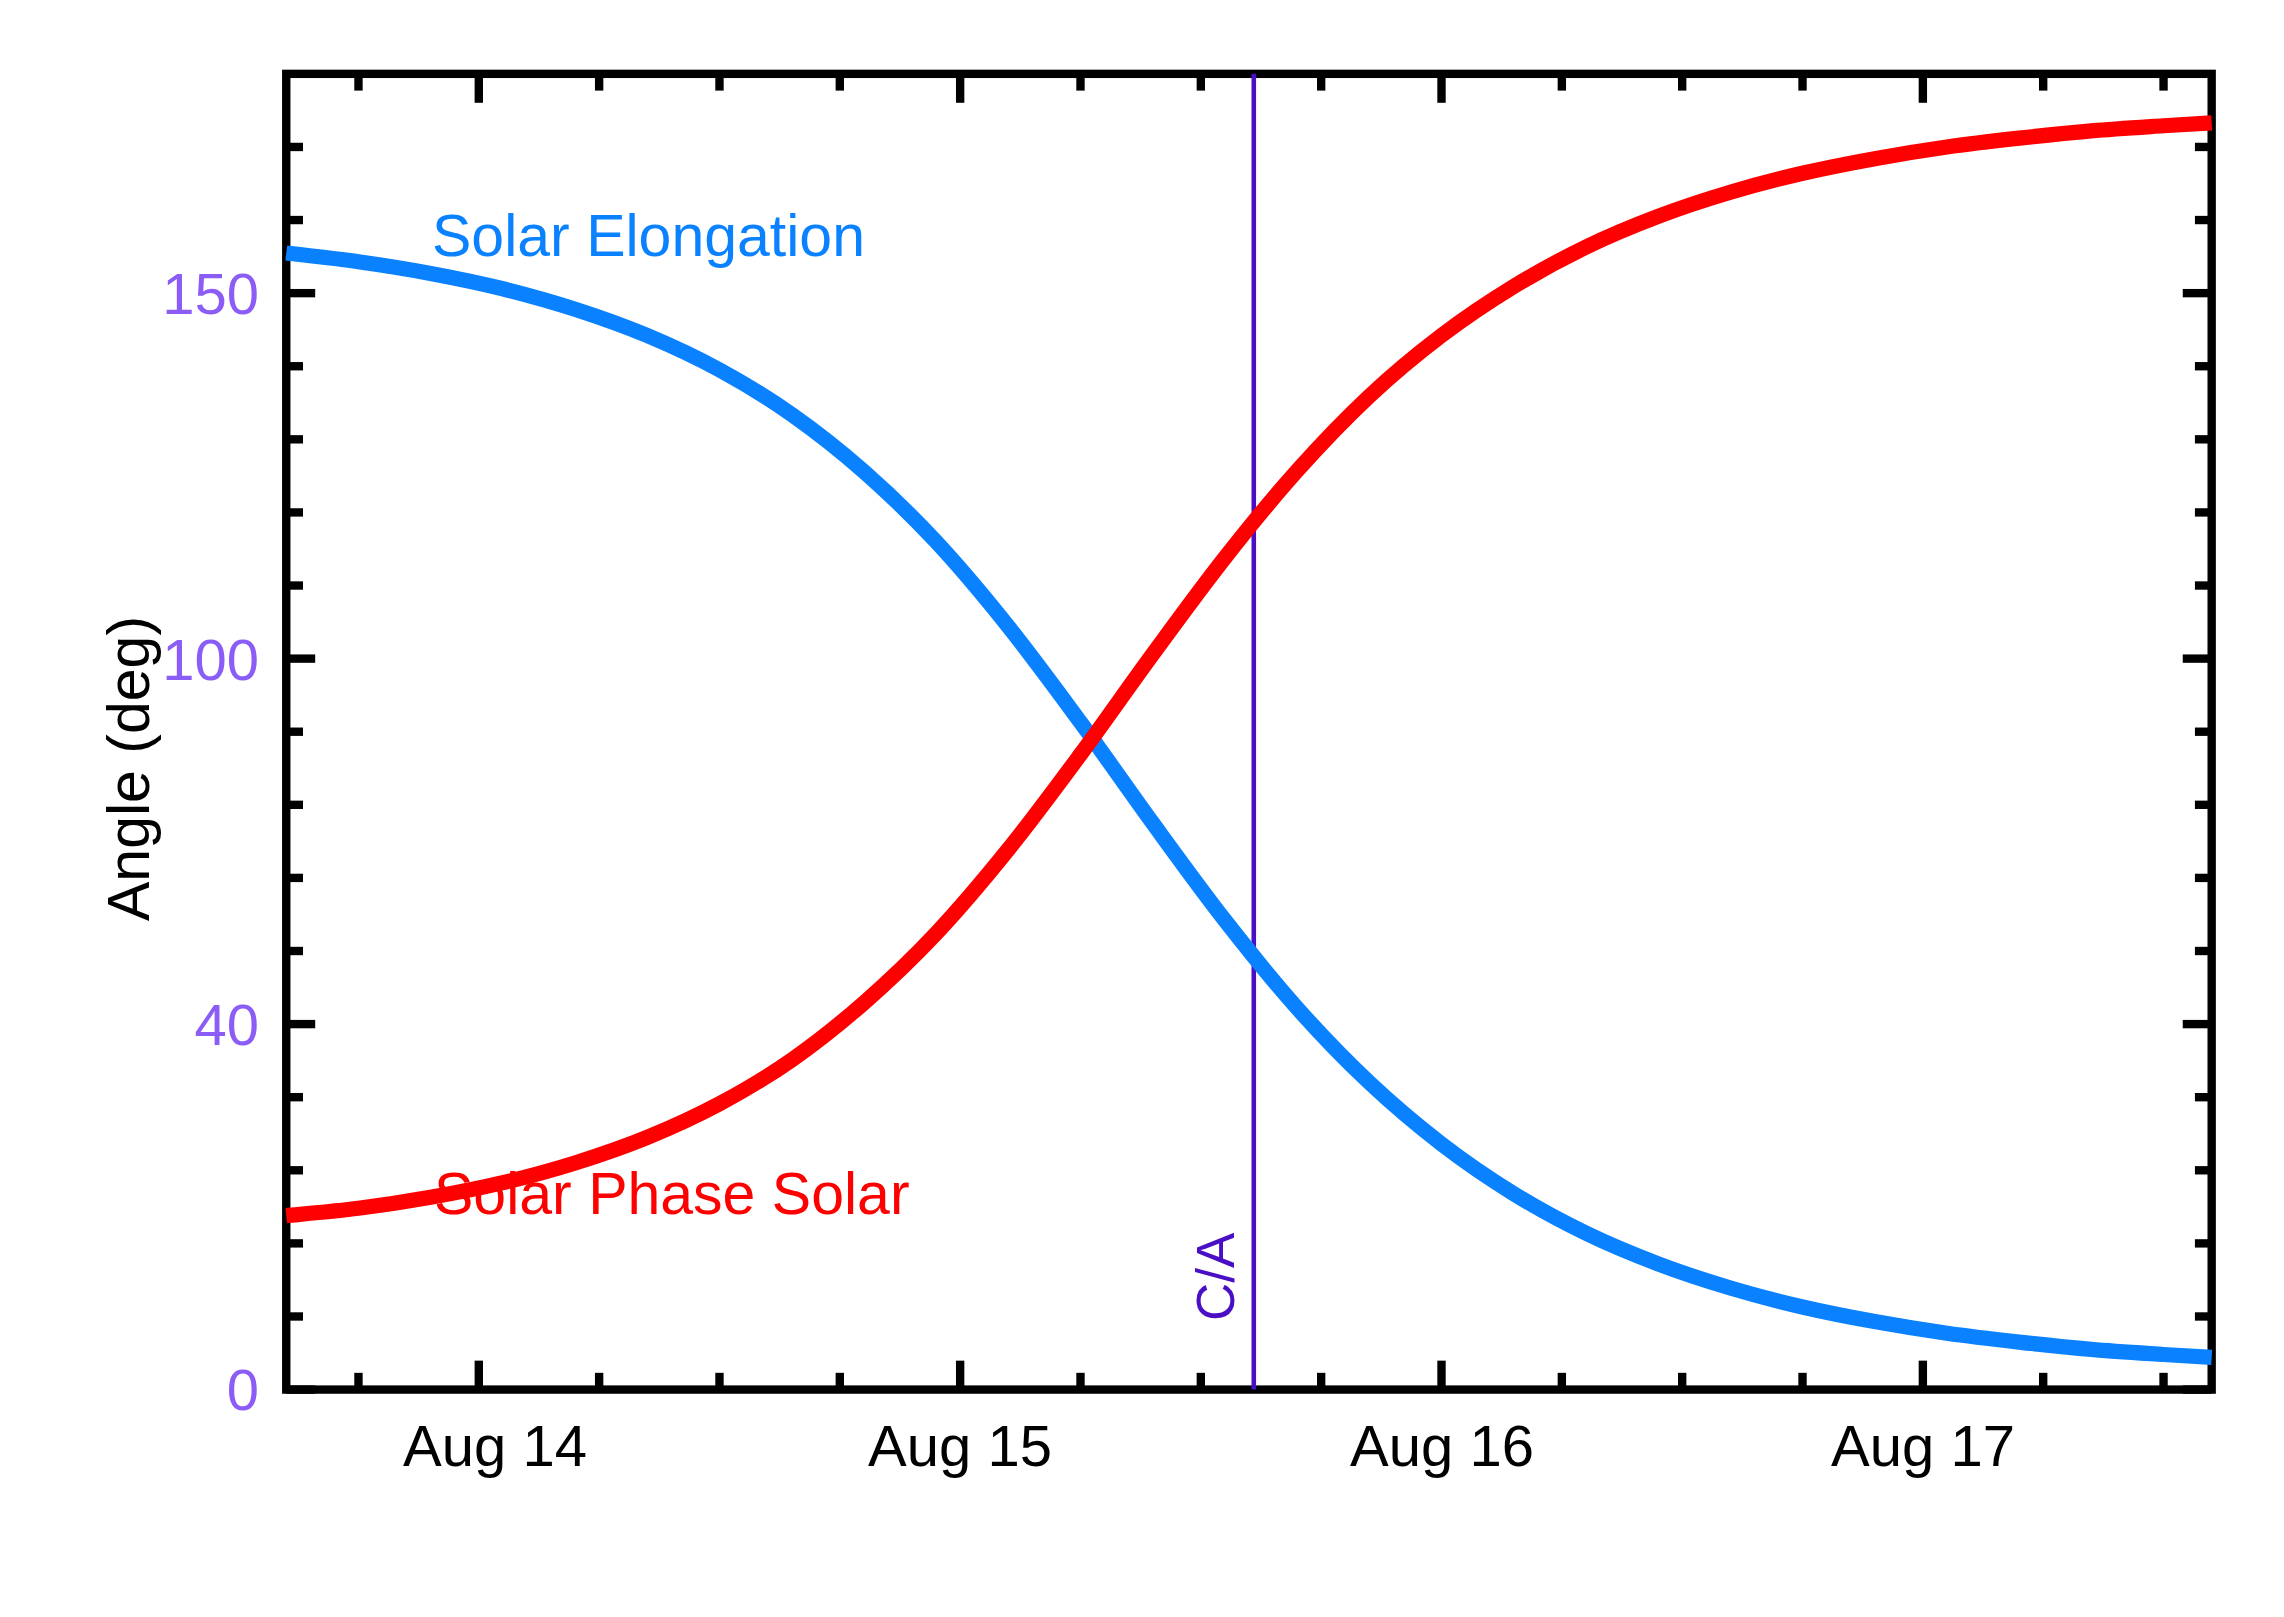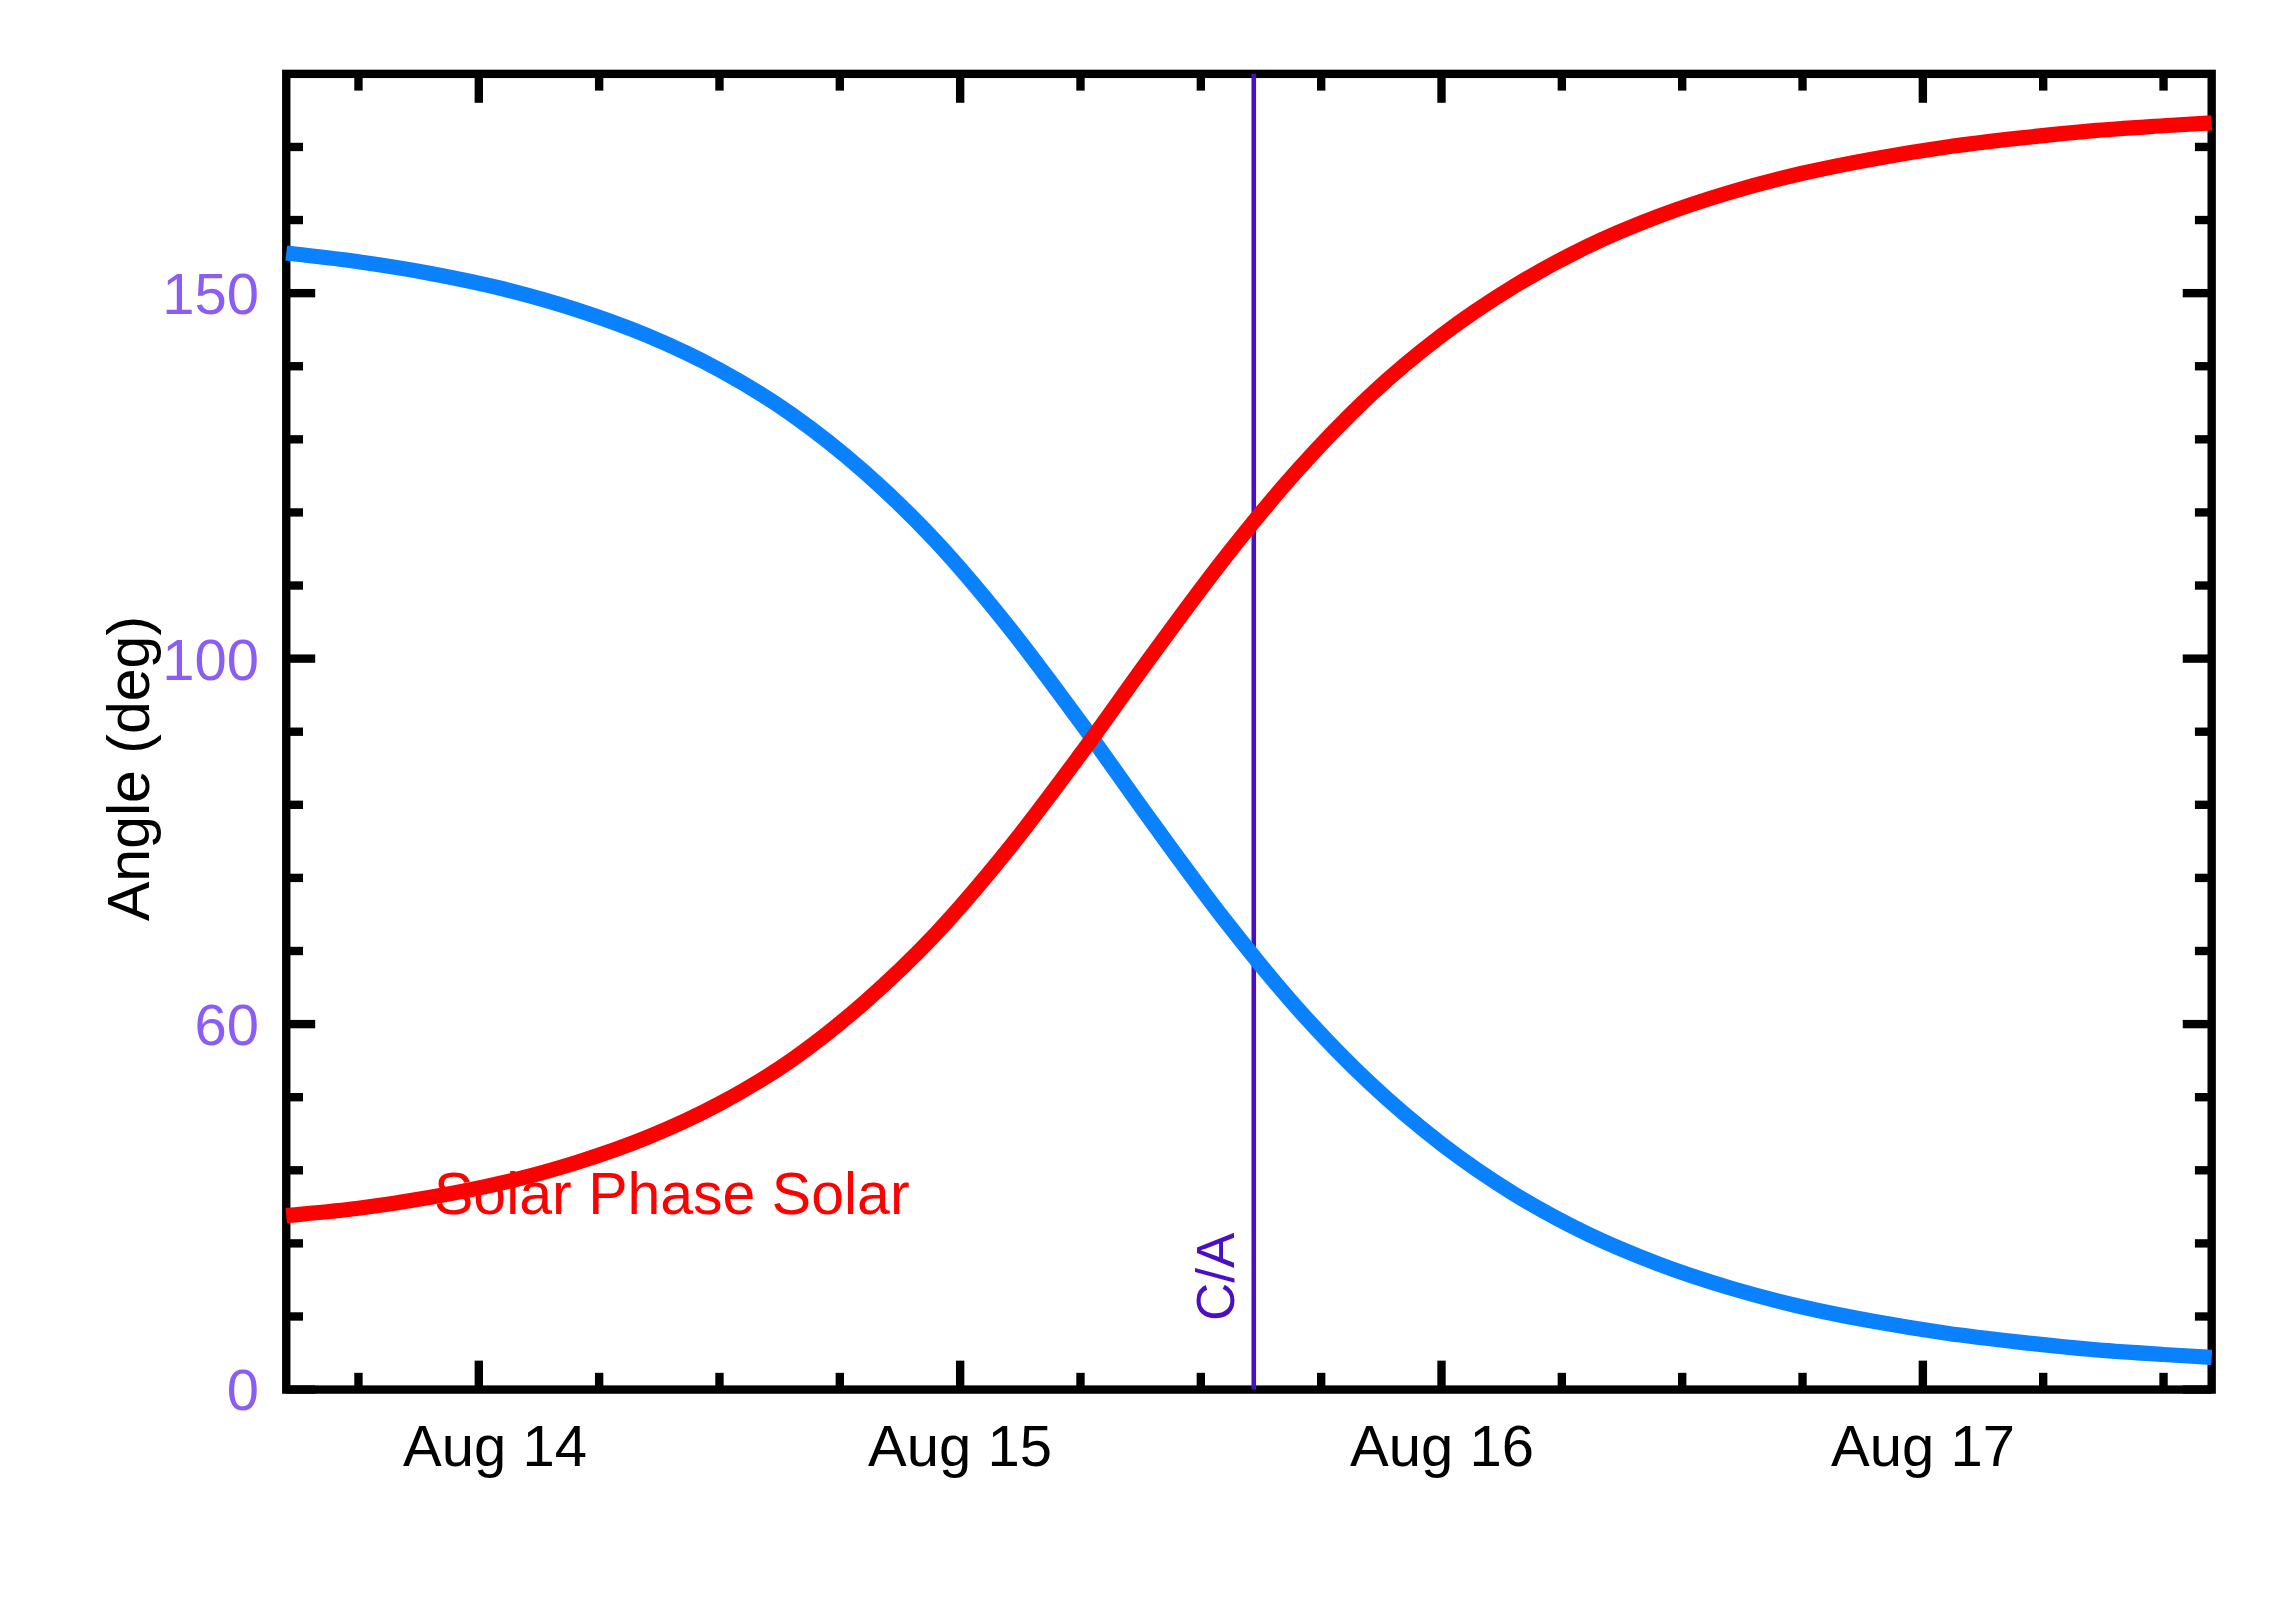--- a/index.html
+++ b/index.html
@@ -180,24 +180,25 @@
 
 
   <div id="xticklabels">
       <div class="tick-label-x" style="left: 479px; margin-left: 16px;">Aug 14</div>
       <div class="tick-label-x" style="left: 960px;">Aug 15</div>
       <div class="tick-label-x" style="left: 1442px;">Aug 16</div>
       <div class="tick-label-x" style="left: 1923px;">Aug 17</div>
     </div>
   <div id="yticklabels">
       <div class="tick-label-y" style="top: 1389px; left: 46px; width: 213px;">0</div>
-      <div class="tick-label-y" style="top: 1024px; left: 46px; width: 213px;">60</div>
+      <div class="tick-label-y" style="top: 1024px; left: 46px; width: 213px;">40</div>
       <div class="tick-label-y" style="top: 659px; left: 46px; width: 213px;">100</div>
       <div class="tick-label-y" style="top: 293px; left: 46px; width: 213px;">150</div>
     </div>
 
+  <div class="series-label" id="label-elongation">Solar Elongation</div>
 
   <div class="series-label" id="label-phase">Solar Phase Solar</div>
 
   <div id="label-ca">C/A</div>
 
 </div>
 
 
 </body></html>

